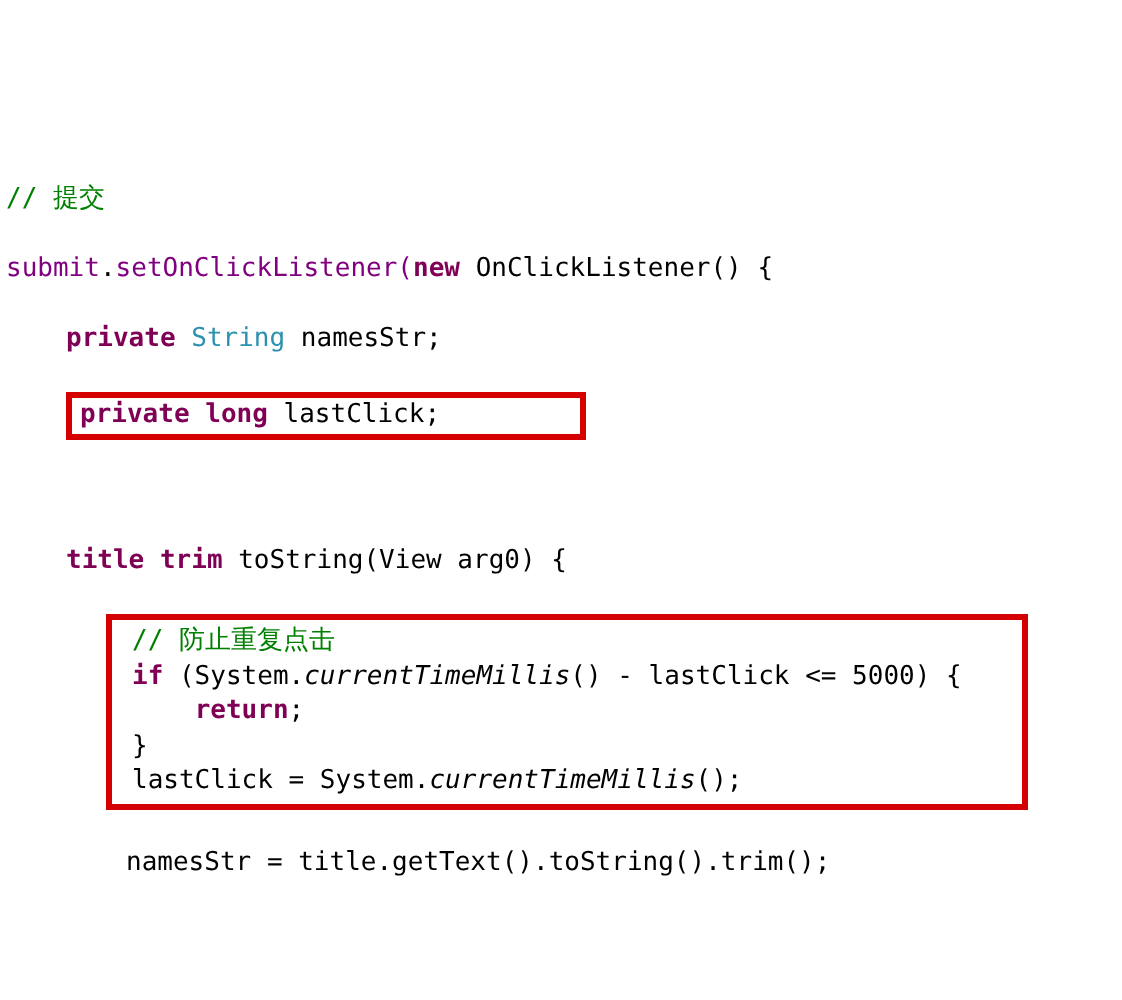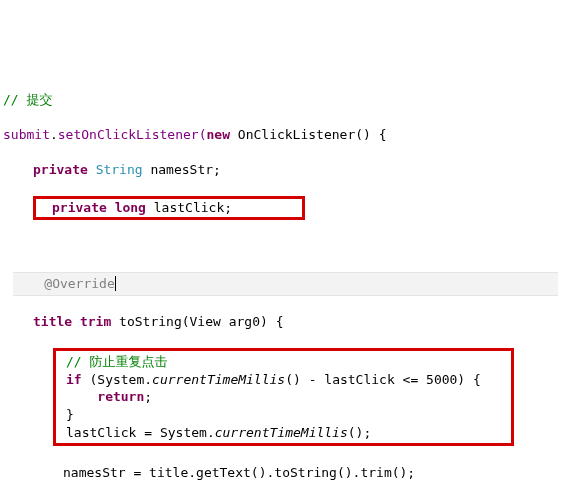--- a/index.html
+++ b/index.html
@@ -30,23 +30,22 @@
 </style>
 </head>
 <body>
 
 
 
 <div>
 <span class="line i1"><span class="c-comment">// 提交</span></span>
 <span class="line i1"><span class="c-purple">submit</span><span>.</span><span class="c-purple">setOnClickListener(</span><span class="c-kwred">new</span><span> OnClickListener() {</span></span>
 <span class="line i2"><span class="c-kwred">private</span> <span class="c-teal">String</span><span> namesStr;</span></span>
-<span class="lineh i2"><span class="redbox" style="padding:0 70px 0 16px;"><span class="c-kwred">private</span> <span class="c-kwred">long</span><span> lastClick;</span></span></span>
+<span class="lineh i2"><span class="redbox" style="padding:0 70px 0 4px;"><span class="c-kwred">private</span> <span class="c-kwred">long</span><span> lastClick;</span></span></span>
 <span class="line"> </span>
-<span class="lineh annline">    <span class="c-ann">@Override</span><span class="cursor"></span></span>
 <span class="line i2"><span class="c-kwred">title</span> <span class="c-kwred">trim</span><span> toString(View arg0) {</span></span>
 <span class="lineh" style="padding-left:50px;"><span class="redbox" style="padding:2px 30px 2px 10px;"><span class="line"><span class="c-comment">// 防止重复点击</span></span><span class="line"><span class="c-kwred">if</span><span> (System.</span><span style="font-style:italic">currentTimeMillis</span><span>() - lastClick &lt;= 5000) {</span></span><span class="line">    <span class="c-kwred">return</span><span>;</span></span><span class="line"><span>}</span></span><span class="line"><span>lastClick = System.</span><span style="font-style:italic">currentTimeMillis</span><span>();</span></span></span></span>
 <span class="line i3"><span>namesStr = title.getText().toString().trim();</span></span>
 
 
 
 
 
 
 

